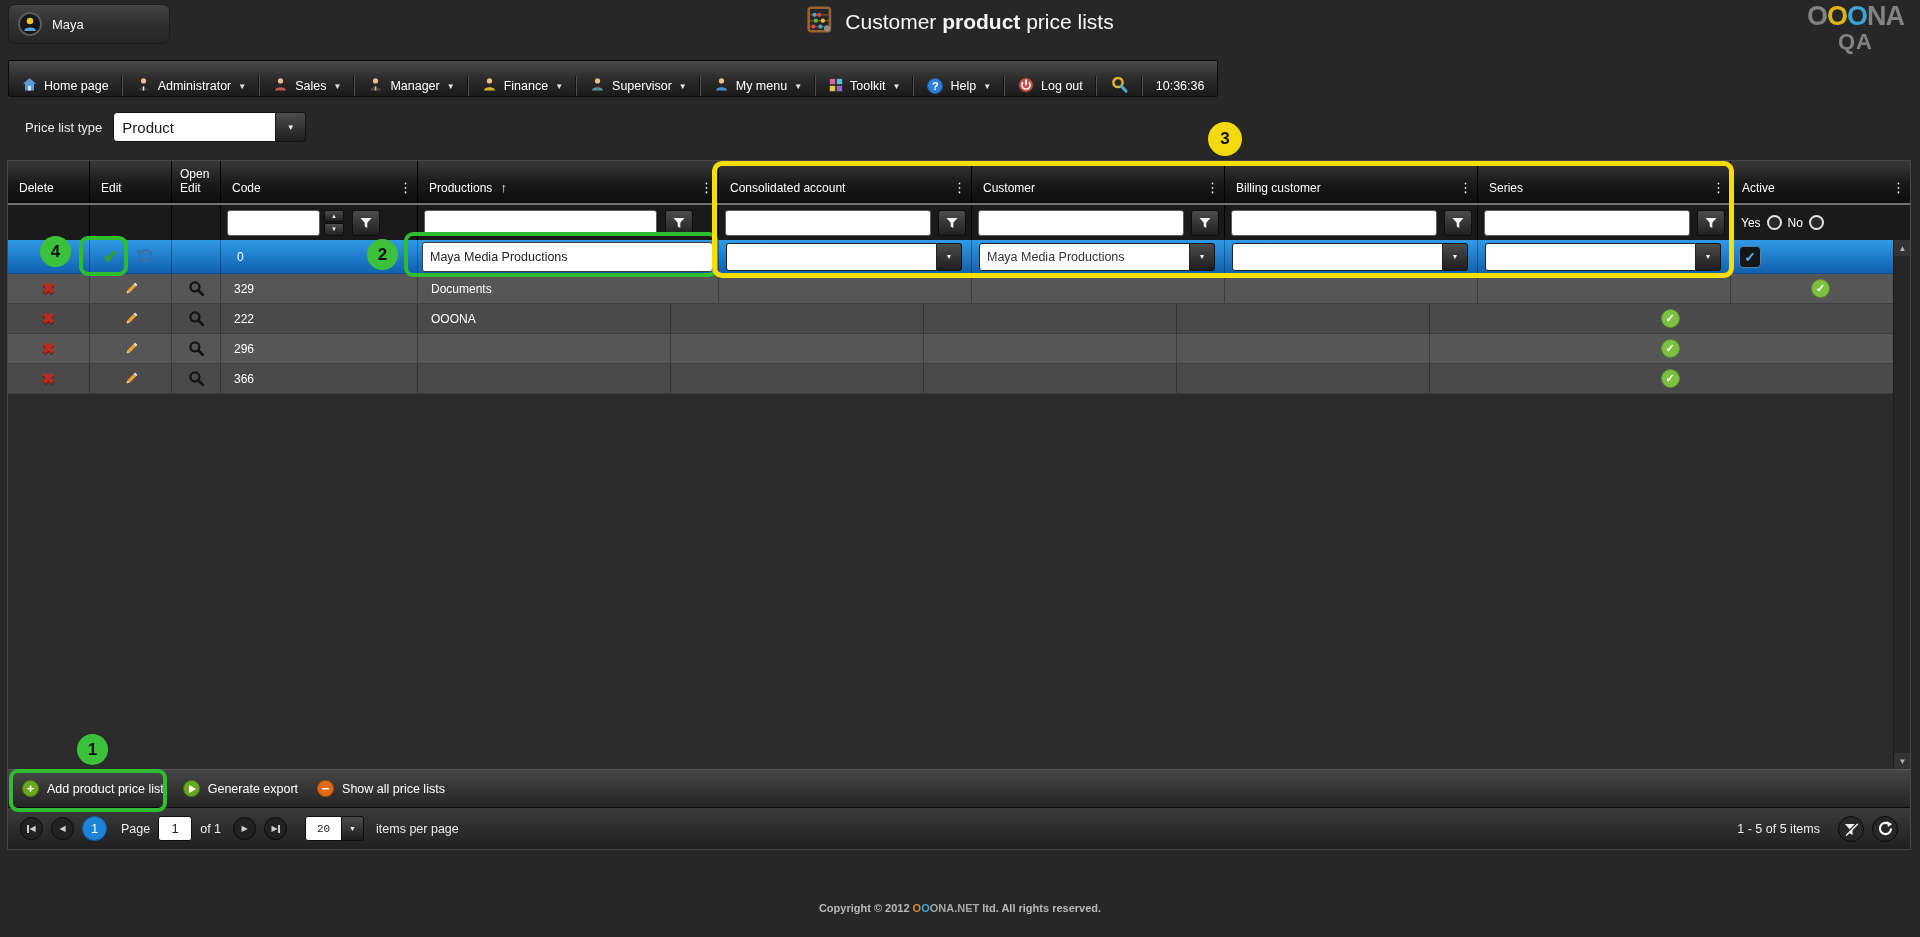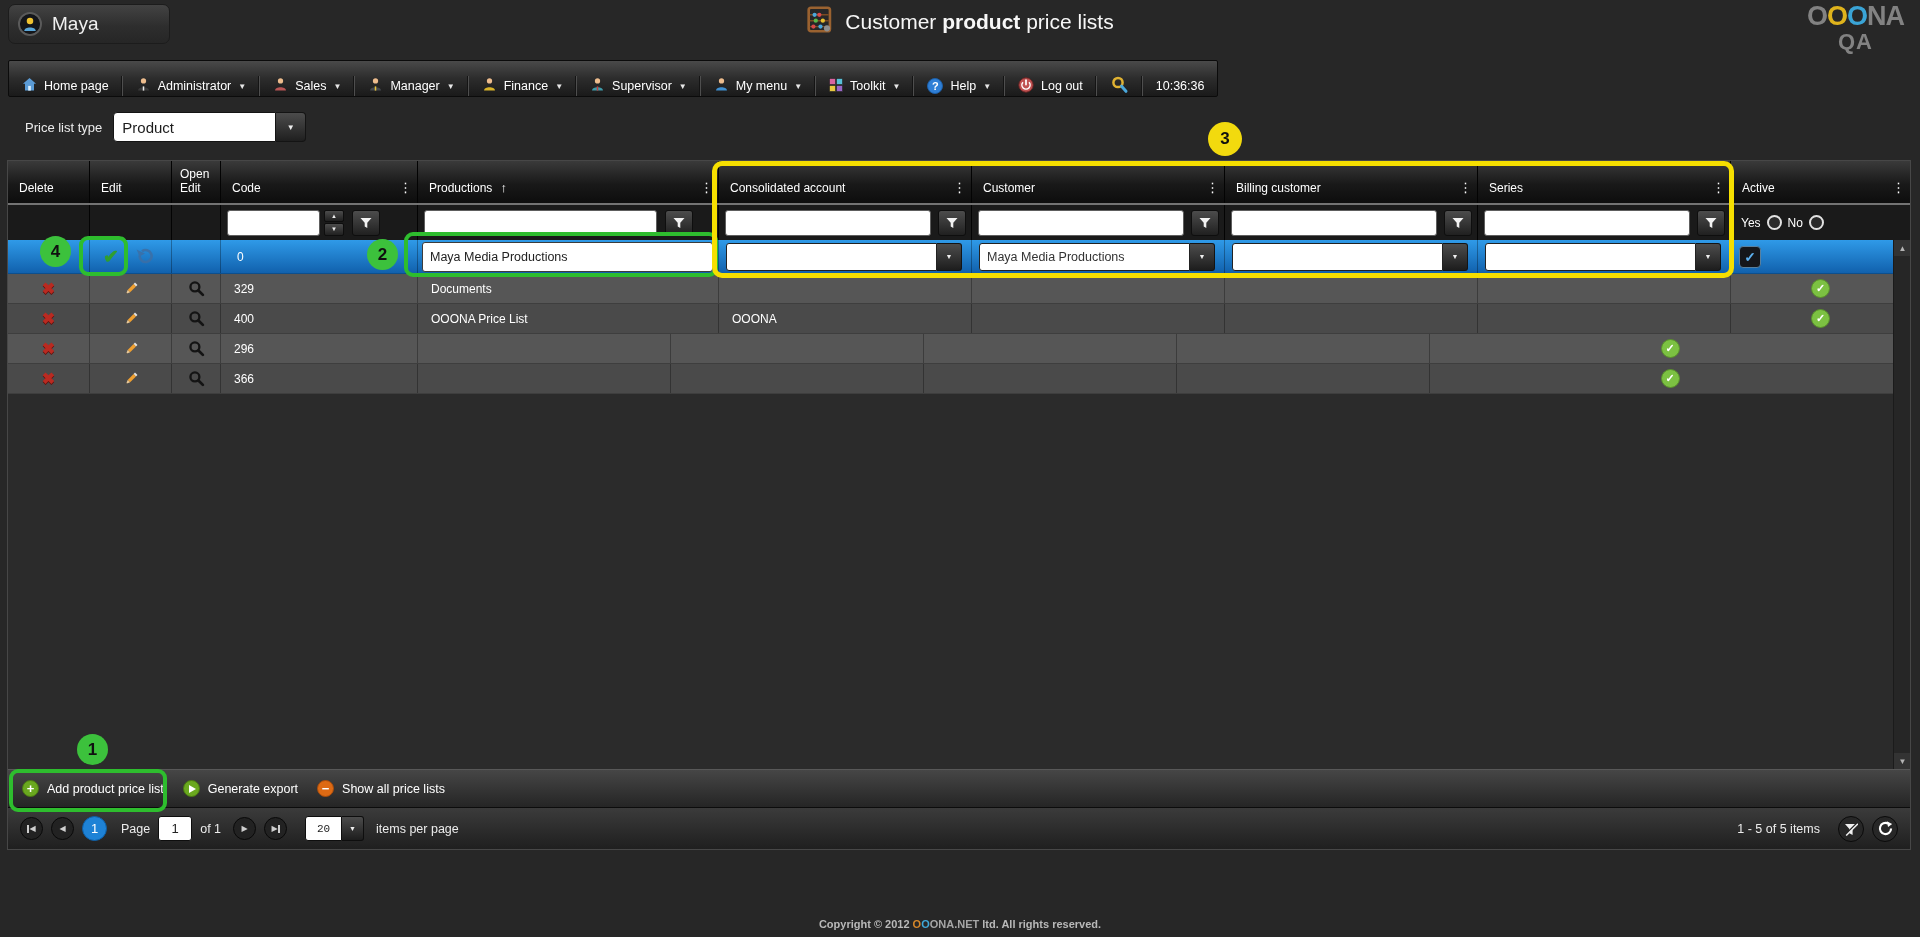--- a/index.html
+++ b/index.html
@@ -4,21 +4,21 @@
 <style>
   * { margin:0; padding:0; box-sizing:border-box; }
   html,body { width:1920px; height:937px; }
   body { font-family:"Liberation Sans", sans-serif; background:#272727; overflow:hidden; }
   .page { position:relative; width:1920px; height:937px; background:#272727; }
 
   
   .maya-tab { position:absolute; left:8px; top:4px; width:162px; height:40px; border-radius:7px;
     background:linear-gradient(180deg,#434343,#2e2e2e 55%,#262626); border:1px solid #1c1c1c;
     display:flex; align-items:center; padding-left:9px; gap:10px; }
-  .maya-tab .tab-label { color:#f0f0f0; font-size:19px; }
+  .maya-tab .tab-label { color:#f0f0f0; font-size:13px; }
   .avatar { width:24px; height:24px; border-radius:50%; background:#121418; border:2px solid #5a5a5a;
     display:flex; align-items:center; justify-content:center; }
 
   .page-title { position:absolute; left:50%; top:6px; transform:translateX(-50%);
     display:flex; align-items:center; gap:13px; color:#f7f7f7; font-size:21px; font-weight:300; white-space:nowrap; }
   .page-title .t-bold { font-weight:700; }
 
   .logo { position:absolute; right:16px; top:3px; text-align:center; font-weight:900; line-height:26px; letter-spacing:-1px; }
   .logo .l1 { font-size:27px; }
   .logo .l2 { font-size:22px; letter-spacing:1px; }
@@ -123,21 +123,21 @@
   .psel { display:flex; height:25px; margin-left:10px; }
   .psel .val { width:37px; background:#fff; border:1px solid #0e0e0e; border-radius:3px 0 0 3px; color:#222; font-size:11px;
     display:flex; align-items:center; justify-content:center;font-family:Liberation Mono, monospace; }
   .psel .dd { width:22px; background:linear-gradient(180deg,#4c4c4c,#1d1d1d); border:1px solid #0e0e0e; border-left:none;
     border-radius:0 3px 3px 0; color:#eee; font-size:7px; display:flex; align-items:center; justify-content:center; cursor:pointer; }
   .spacer { flex:1; }
   .icbtn { width:26px; height:26px; border-radius:50%; background:#272727; border:1px solid #0a0a0a;
     display:flex; align-items:center; justify-content:center; cursor:pointer; flex:none; }
 
   
-  .footer { position:absolute; bottom:7px; width:100%; text-align:center; font-size:11px; font-weight:700; color:#b9b9b9; }
+  .footer { position:absolute; bottom:23px; width:100%; text-align:center; font-size:11px; font-weight:700; color:#b9b9b9; }
   .f-o1 { color:#d7882a; } .f-o2 { color:#3fa9d9; } .f-gray { color:#a6a6a6; }
 
   
   .ann { position:absolute; z-index:60; pointer-events:none; }
   .ann-rect-g { border:4px solid #2ebd2e; border-radius:9px; }
   .ann-rect-y { border:5px solid #f6df00; border-radius:10px; }
   .ann-circ { border-radius:50%; display:flex; align-items:center; justify-content:center;
     font-size:17px; font-weight:700; color:#101010; }
   .circ-g { background:#3cc13c; } .circ-y { background:#f2da0e; }
 </style>
@@ -498,22 +498,21 @@
             </span>
           </div>
         <div class="gcell c-open center">
             <span class="icon-btn">
               <svg width="17" height="17" viewBox="0 0 16 16">
                 <circle cx="6.5" cy="6.5" r="4.2" fill="none" stroke="#141414" stroke-width="2.2"></circle>
                 <line x1="9.8" y1="9.8" x2="14" y2="14" stroke="#141414" stroke-width="2.6" stroke-linecap="round"></line>
               </svg>
             </span>
           </div>
-        <div class="gcell c-code txt">400</div>
-        <div class="gcell c-desc txt">OOONA Price List</div>
+        <div class="gcell c-code txt">222</div>
         <div class="gcell c-cons txt">OOONA</div>
         <div class="gcell c-cust"></div>
         <div class="gcell c-bill"></div>
         <div class="gcell c-ser"></div>
         <div class="gcell c-act center" style="border-right:none;">
             <span class="badge">✓</span>
           </div>
       </div>
 
       <div class="grow row-a">

